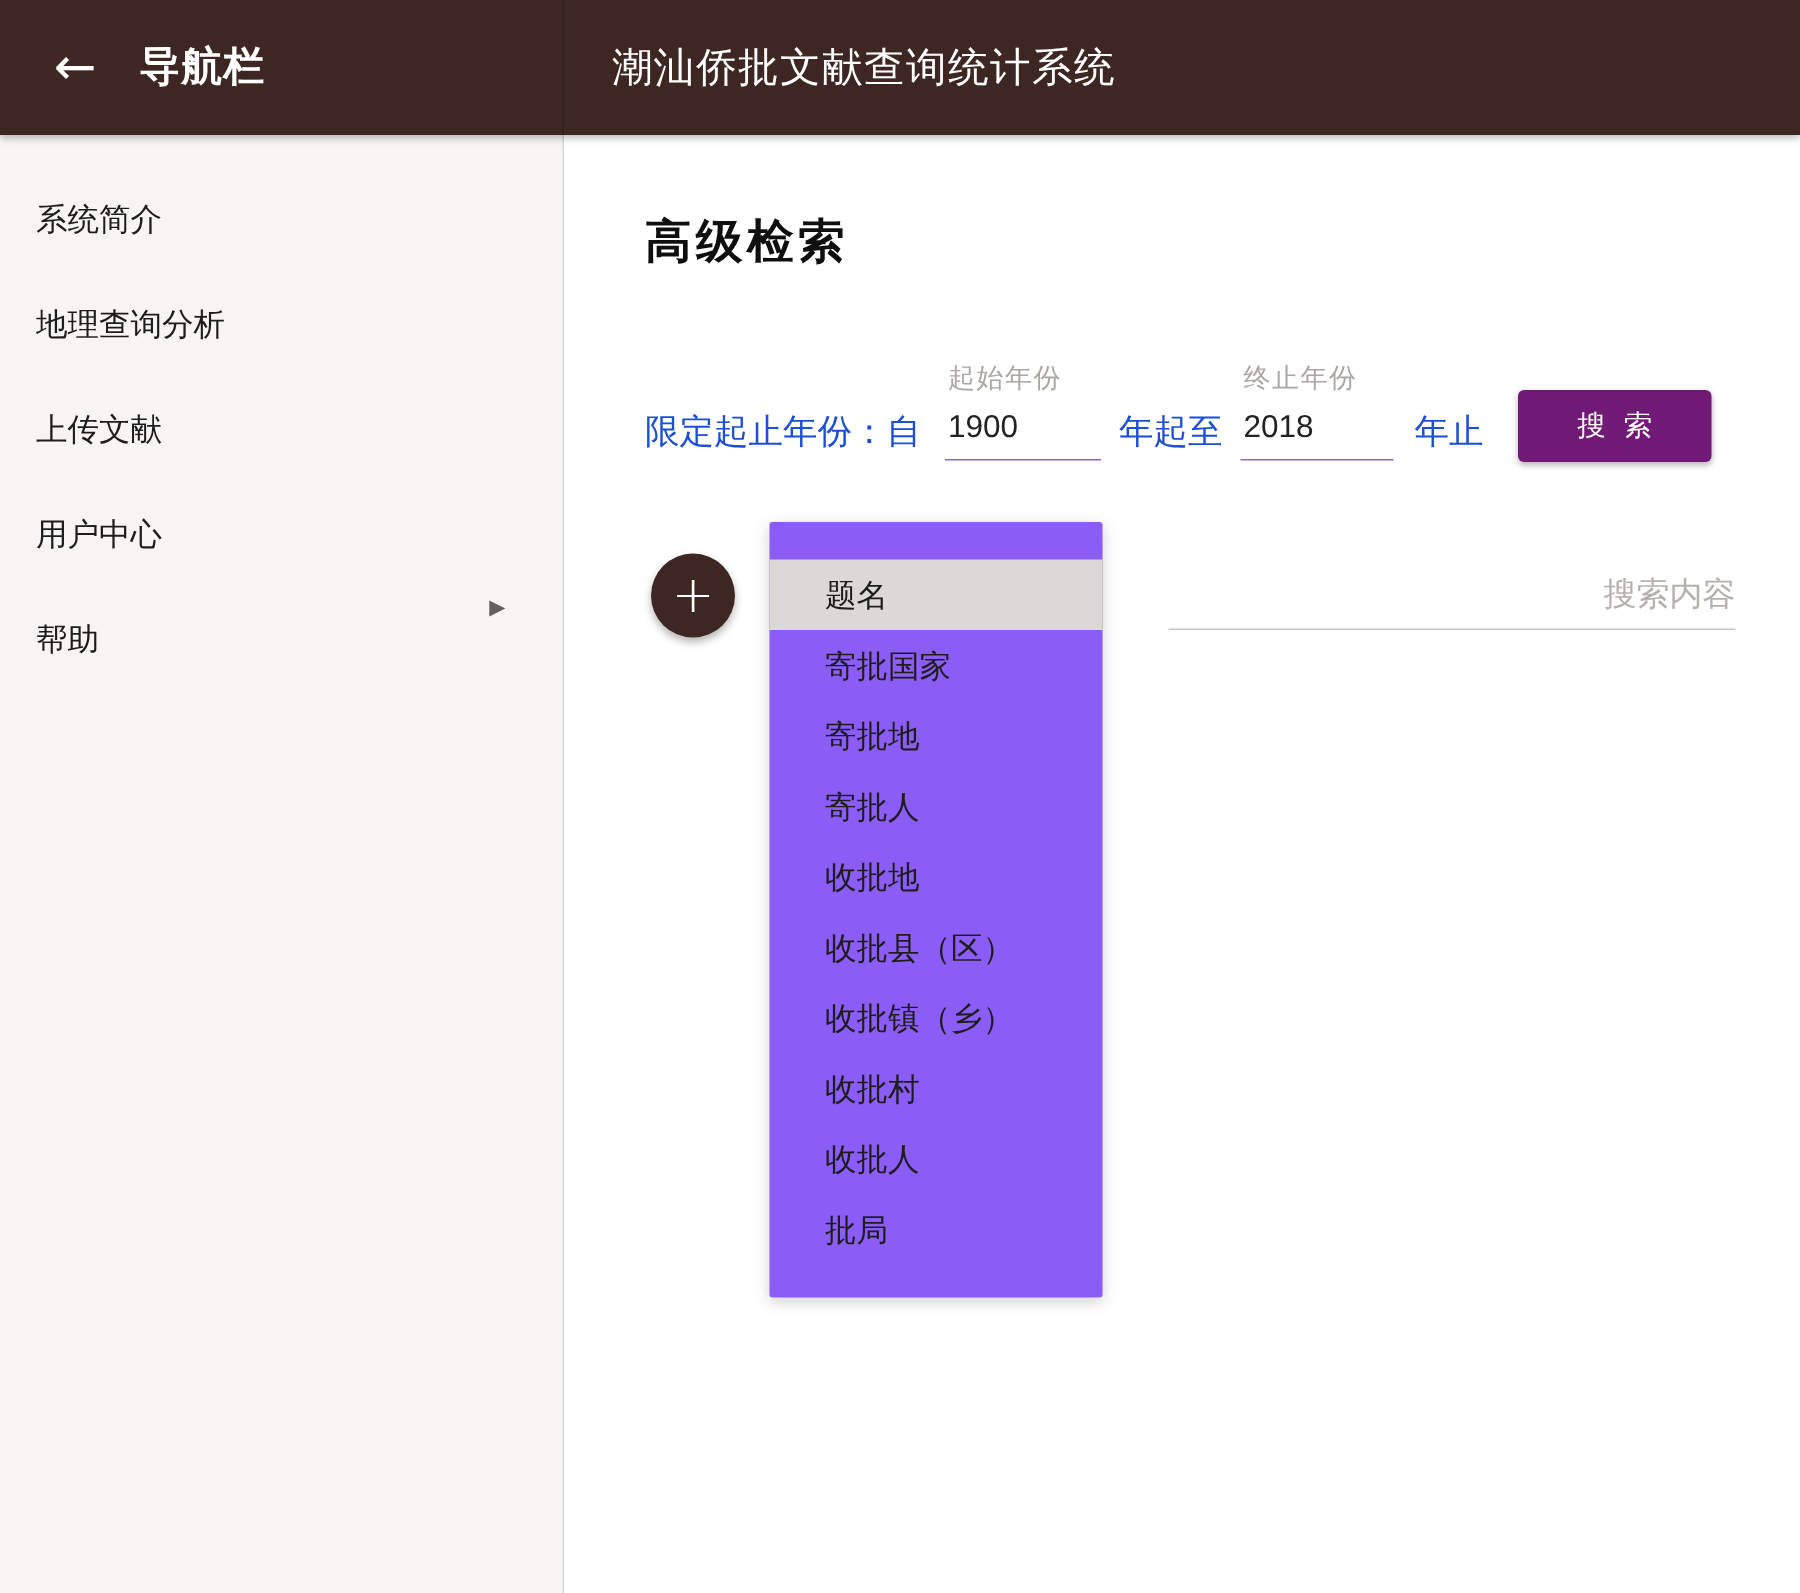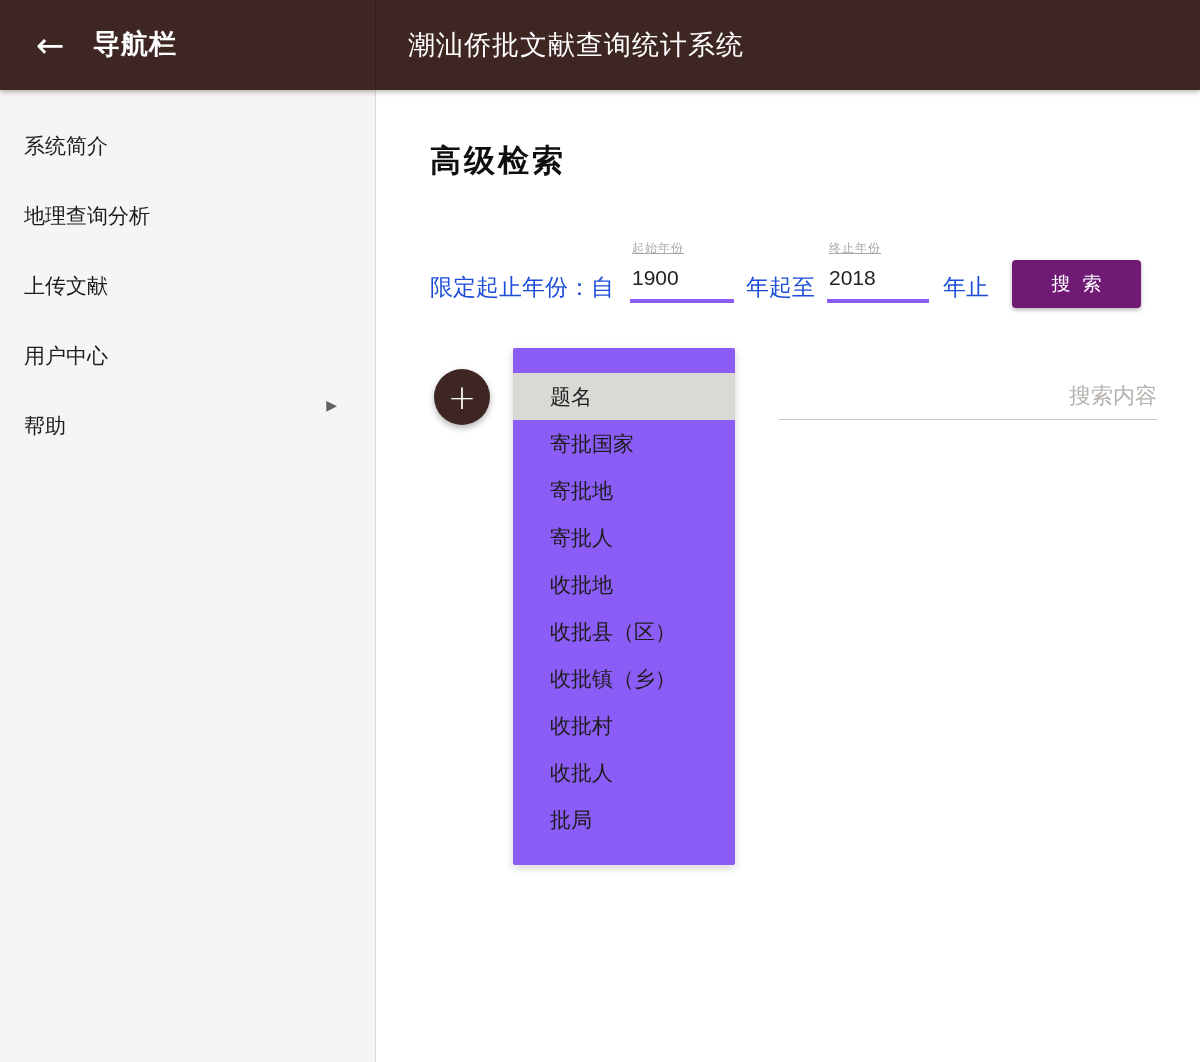--- a/index.html
+++ b/index.html
@@ -71,26 +71,26 @@
     font-size:23px; color:#1d4ed8; white-space:nowrap;
   }
   .yf-prefix { left:430px; }
   .yf-middle { left:746px; }
   .yf-suffix { left:943px; }
 
   .year-field { position:absolute; top:240px; }
   .year-field.start { left:630px; width:104px; }
   .year-field.end   { left:827px; width:102px; }
   .float-label {
-    display:block; font-size:12px; color:#ABA7A3;
-    margin-left:2px; margin-bottom:9px; letter-spacing:1px;text-decoration:underline;
+    display:block; font-size:18px; color:#ABA7A3;
+    margin-left:2px; margin-bottom:9px; letter-spacing:1px;
   }
   .year-input {
     width:100%; background:transparent;
-    border:none; border-bottom:4px solid #8b5cf6;
+    border:none; border-bottom:1px solid #8b5cf6;
     font-size:21px; color:#222222;
     padding:0 0 9px 2px; outline:none;
     font-family:"Liberation Sans","DejaVu Sans",sans-serif;
   }
 
   .search-btn {
     position:absolute; left:1012px; top:260px; width:129px; height:48px;
     background:#701a75; color:#ffffff;
     border:none; border-radius:4px; cursor:pointer;
     font-size:19px; letter-spacing:12px; text-indent:12px;

